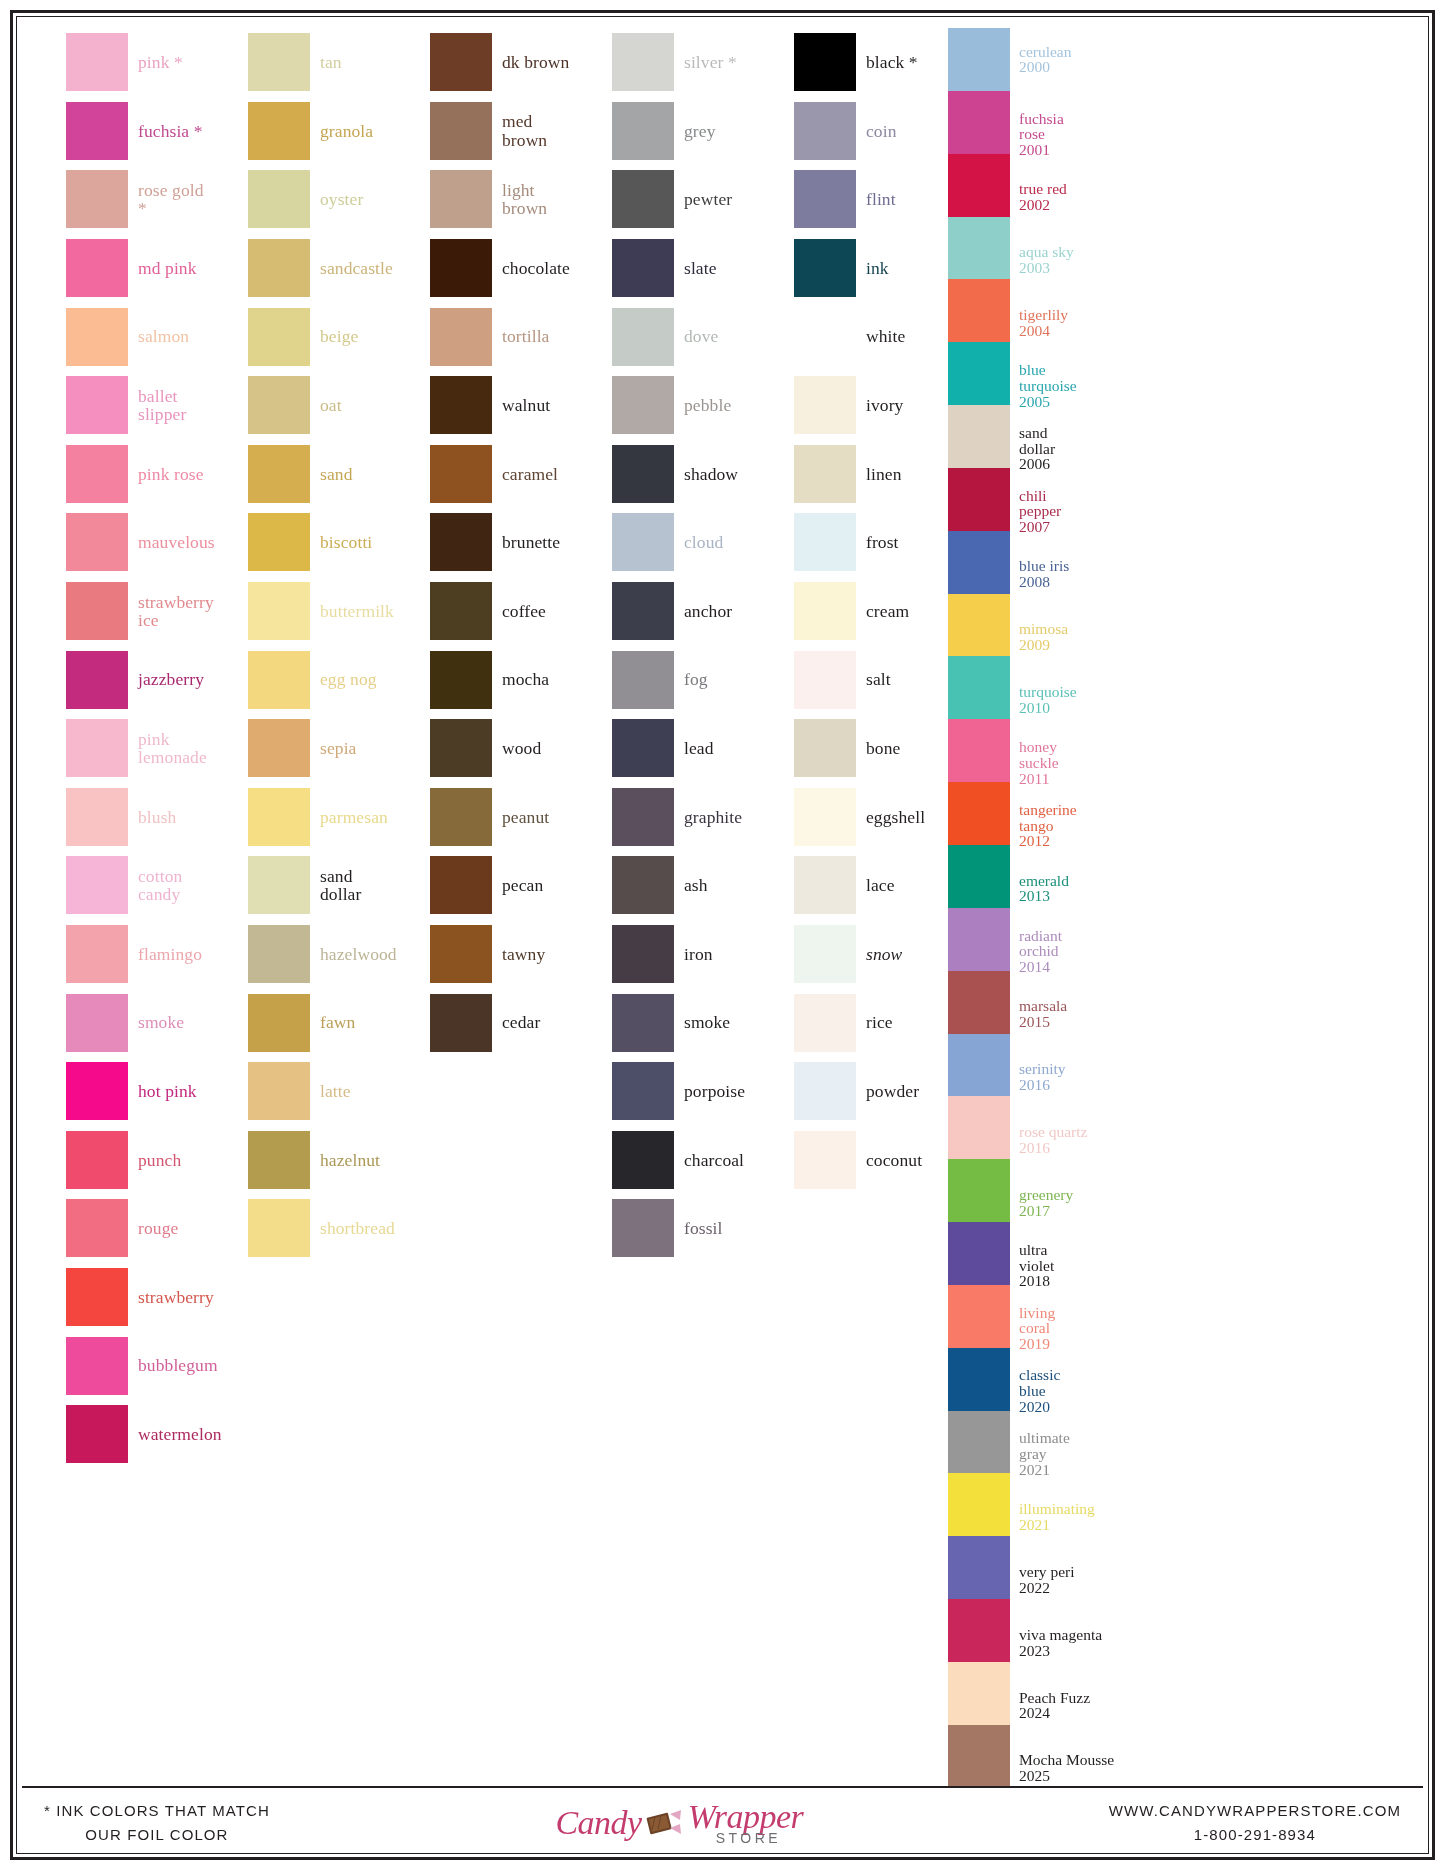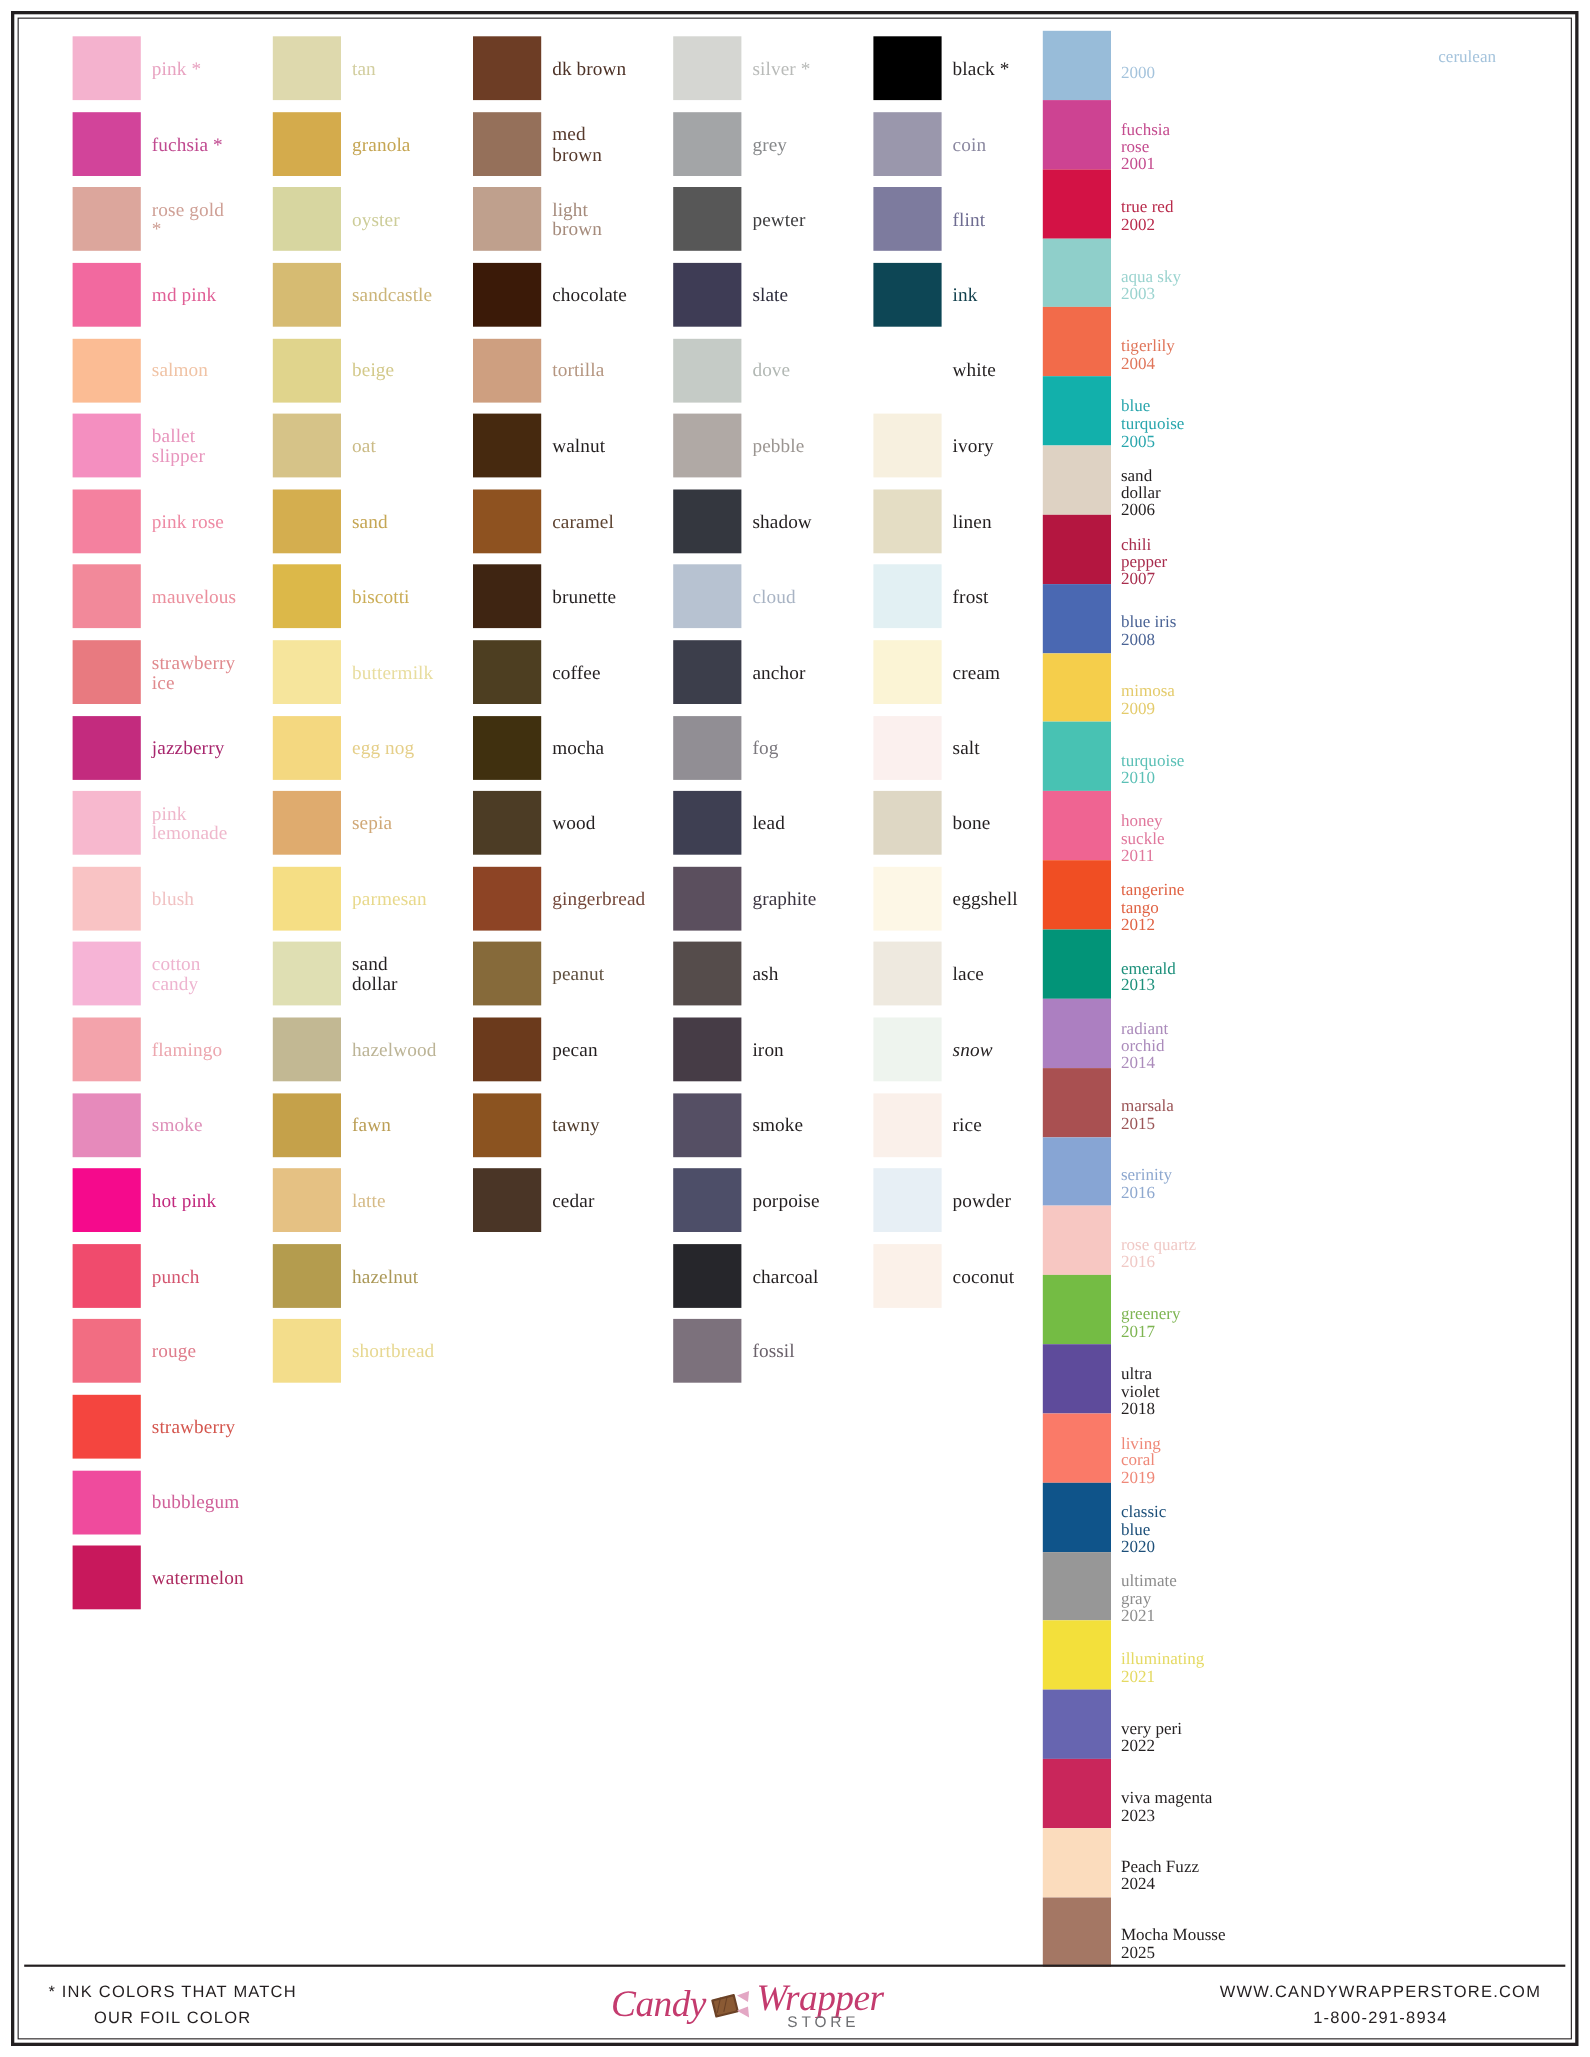--- a/index.html
+++ b/index.html
@@ -378,24 +378,20 @@
           <div class="chip" style="background: rgb(77, 62, 33);"></div>
           <div class="label" style="color: rgb(35, 31, 32);">coffee</div>
         </div>
         <div class="row">
           <div class="chip" style="background: rgb(64, 48, 15);"></div>
           <div class="label" style="color: rgb(35, 31, 32);">mocha</div>
         </div>
         <div class="row">
           <div class="chip" style="background: rgb(76, 60, 37);"></div>
           <div class="label" style="color: rgb(35, 31, 32);">wood</div>
-        </div>
-        <div class="row">
-          <div class="chip" style="background: rgb(141, 68, 37);"></div>
-          <div class="label" style="color: rgb(115, 71, 58);">gingerbread</div>
         </div>
         <div class="row">
           <div class="chip" style="background: rgb(134, 106, 58);"></div>
           <div class="label" style="color: rgb(95, 80, 63);">peanut</div>
         </div>
         <div class="row">
           <div class="chip" style="background: rgb(107, 58, 28);"></div>
           <div class="label" style="color: rgb(35, 31, 32);">pecan</div>
         </div>
         <div class="row">
@@ -577,21 +573,21 @@
           <div class="p-chip" style="background: rgb(250, 122, 104); height: 62.8571px;"></div>
           <div class="p-chip" style="background: rgb(15, 84, 138); height: 62.8571px;"></div>
           <div class="p-chip" style="background: rgb(151, 151, 151); height: 62.8571px;"></div>
           <div class="p-chip" style="background: rgb(243, 224, 59); height: 62.8571px;"></div>
           <div class="p-chip" style="background: rgb(103, 101, 176); height: 62.8571px;"></div>
           <div class="p-chip" style="background: rgb(201, 38, 91); height: 62.8571px;"></div>
           <div class="p-chip" style="background: rgb(251, 220, 189); height: 62.8571px;"></div>
           <div class="p-chip" style="background: rgb(164, 119, 100); height: 62.8571px;"></div>
         </div>
       <div class="pantone-labels">
-          <div class="p-label" style="height: 62.8571px; color: rgb(164, 195, 220);"><span style="white-space: pre-line; text-align: right;">cerulean</span><span>2000</span></div>
+          <div class="p-label" style="height: 62.8571px; color: rgb(164, 195, 220);"><span style="white-space: pre-line;">cerulean</span><span>2000</span></div>
           <div class="p-label" style="height: 62.8571px; color: rgb(196, 75, 142); margin-top: 12px;"><span style="white-space: pre-line;">fuchsia
 rose</span><span>2001</span></div>
           <div class="p-label" style="height: 62.8571px; color: rgb(185, 42, 75);"><span style="white-space: pre-line;">true red</span><span>2002</span></div>
           <div class="p-label" style="height: 62.8571px; color: rgb(154, 211, 207);"><span style="white-space: pre-line;">aqua sky</span><span>2003</span></div>
           <div class="p-label" style="height: 62.8571px; color: rgb(224, 117, 90);"><span style="white-space: pre-line;">tigerlily</span><span>2004</span></div>
           <div class="p-label" style="height: 62.8571px; color: rgb(42, 166, 173);"><span style="white-space: pre-line;">blue
 turquoise</span><span>2005</span></div>
           <div class="p-label" style="height: 62.8571px; color: rgb(35, 31, 32);"><span style="white-space: pre-line;">sand
 dollar</span><span>2006</span></div>
           <div class="p-label" style="height: 62.8571px; color: rgb(168, 44, 77);"><span style="white-space: pre-line;">chili

